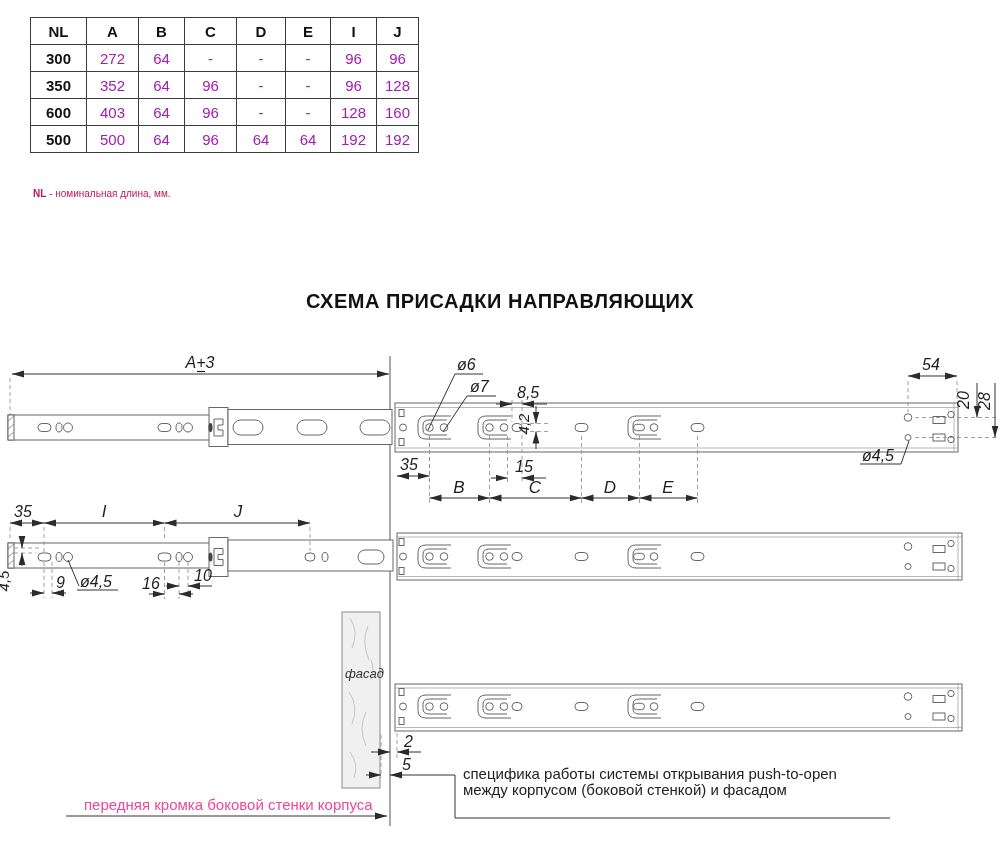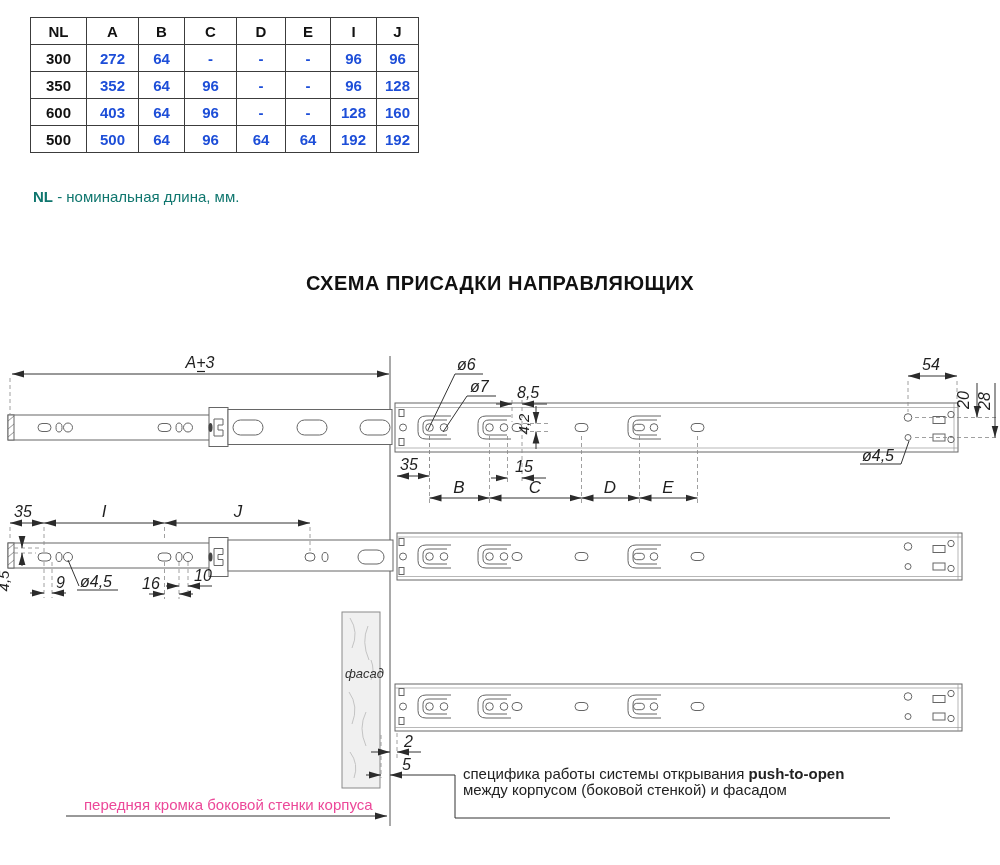--- a/index.html
+++ b/index.html
@@ -5,29 +5,29 @@
   html,body{margin:0;padding:0;}
   body{
     width:1000px;height:865px;position:relative;background:#fff;
     font-family:"Liberation Sans", sans-serif;color:#1a1a1a;overflow:hidden;
   }
   
   .spec-table{position:absolute;left:30px;top:17px;border-collapse:collapse;table-layout:fixed;}
   .spec-table td,.spec-table th{border:1px solid #3c3c3c;height:26px;text-align:center;vertical-align:middle;padding:0;font-size:15px;}
   .spec-table th{font-weight:bold;color:#111;}
   .spec-table td.nl{font-weight:bold;color:#111;}
-  .spec-table td.val{font-weight:bold;color:#1d4ed8;}
-  .table-note{position:absolute;left:33px;top:188px;font-size:15px;color:#0f766e;}
+  .spec-table td.val{font-weight:normal;color:#a21caf;}
+  .table-note{position:absolute;left:33px;top:188px;font-size:10px;color:#be185d;}
   .table-note b{font-weight:bold;}
   
-  .main-title{position:absolute;left:0;right:0;top:272px;text-align:center;font-size:20px;font-weight:bold;letter-spacing:.5px;color:#111;}
+  .main-title{position:absolute;left:0;right:0;top:290px;text-align:center;font-size:20px;font-weight:bold;letter-spacing:.5px;color:#111;}
   
   .edge-note{position:absolute;left:84px;top:796px;font-size:15px;color:#ec4899;white-space:nowrap;}
   .push-note{position:absolute;left:463px;top:766px;width:450px;font-size:15px;line-height:16px;color:#222;}
-  .push-note b{font-weight:bold;}
+  .push-note b{font-weight:normal;}
   svg{position:absolute;left:0;top:0;}
   svg text{font-family:"Liberation Sans", sans-serif;}
   .dim{font-style:italic;font-size:16px;fill:#1f1f1f;}
   .dim-sm{font-style:italic;font-size:15px;fill:#1f1f1f;}
   .seg{font-style:italic;font-size:17px;fill:#1f1f1f;}
   .fac{font-style:italic;font-size:13px;fill:#333;}
 </style>
 </head>
 <body>
 

